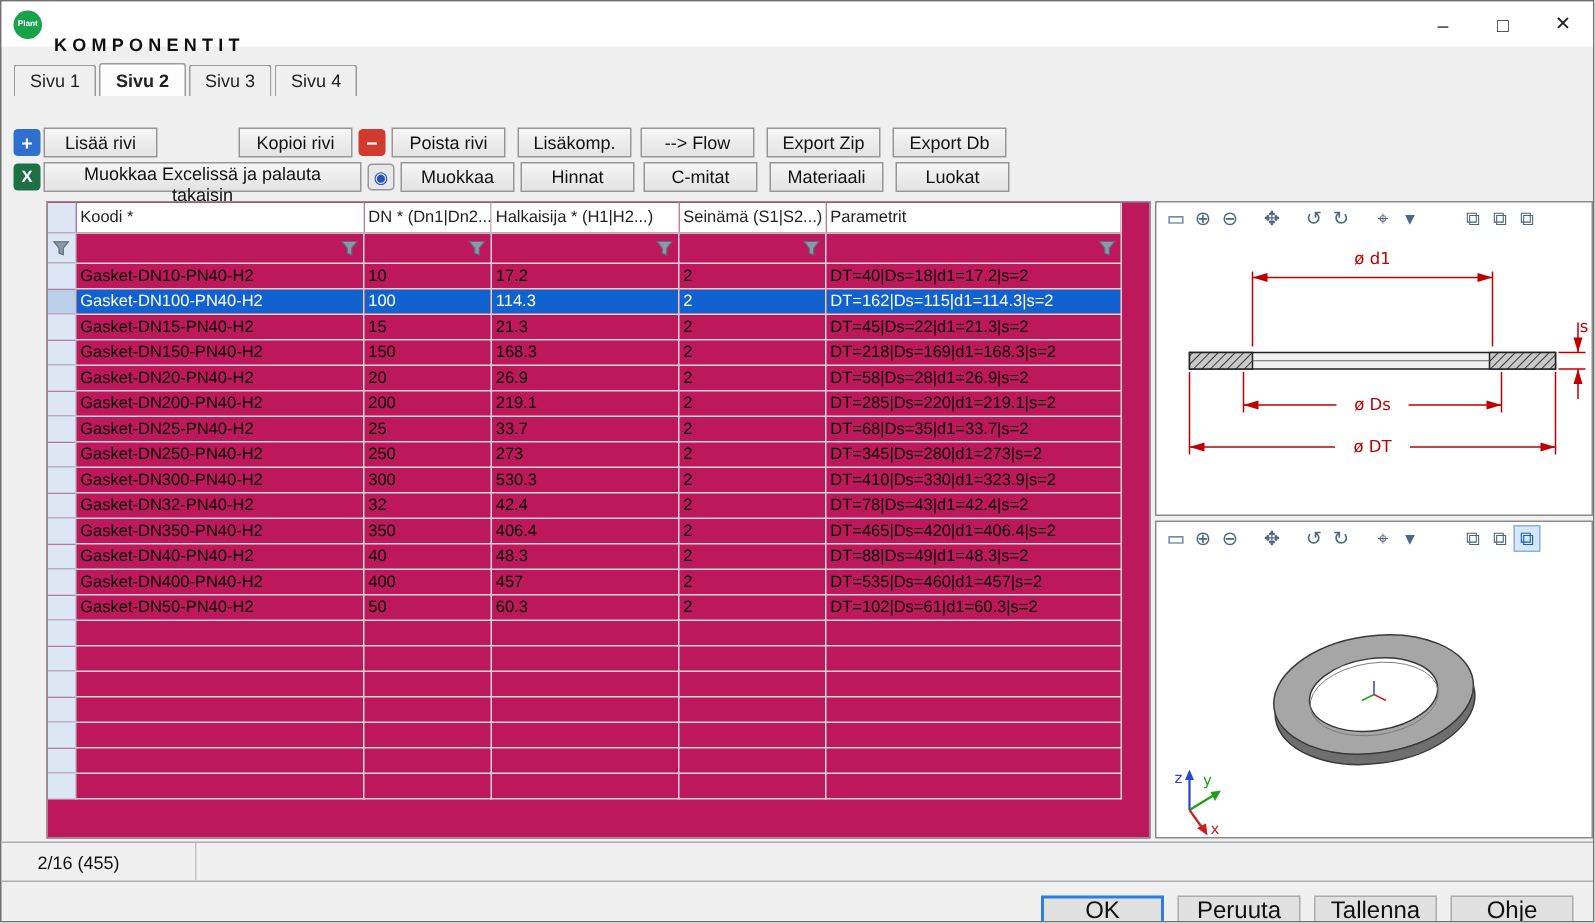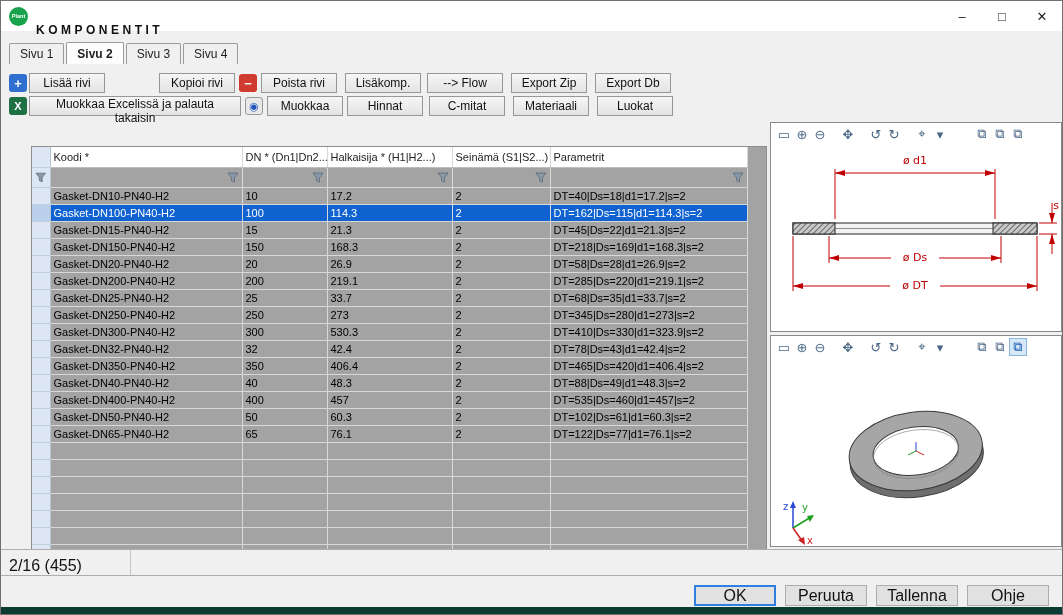--- a/index.html
+++ b/index.html
@@ -12,21 +12,21 @@
   
   .titlebar { height:30px; background:#ffffff; display:flex; align-items:center; padding-left:8px; flex:none; }
   .app-icon { width:19px; height:19px; border-radius:50%; background:#17a24b; color:#fff;
               font-size:5.5px; font-weight:bold; display:flex; align-items:center; justify-content:center; }
   .title { margin-left:8px; font-size:12px; font-weight:bold; letter-spacing:3.5px; color:#111;margin-top:28px; }
   .win-controls { margin-left:auto; display:flex; height:100%; }
   .wc { width:40px; height:100%; display:flex; align-items:center; justify-content:center;
         font-size:13px; color:#222; cursor:default; }
 
   
-  .tabstrip { margin:11px 0 0 8px; height:22px; display:flex; align-items:center; flex:none; }
+  .tabstrip { margin:11px 0 12px 8px; height:22px; display:flex; align-items:center; flex:none; }
   .tab { padding:3px 10px 3px 10px; font-size:12px; color:#222; background:#f0f0f0;
          border:1px solid #9b9b9b; border-bottom:none; border-radius:2px 2px 0 0; margin-right:2px; }
   .tab.active { background:#fdfdfd; font-weight:bold; padding-top:4px; }
 
   
   .toolbar { display:flex; align-items:center; margin-left:8px; height:20px; flex:none; }
   .toolbar.r1 { margin-top:9px; }
   .toolbar.r2 { margin-top:3px; }
   .tbtn { height:20px; font-size:12px; font-family:inherit; color:#111;
           background:linear-gradient(#f6f6f6,#e3e3e3); border:1px solid #979797; padding:0 4px; }
@@ -34,21 +34,21 @@
   .tico { width:18px; height:18px; display:inline-flex; align-items:center; justify-content:center;
           font-size:13px; font-weight:bold; border-radius:3px; margin-right:2px; flex:none; }
   .tico.blue { background:#2f6fd0; color:#fff; }
   .tico.red  { background:#d03a2f; color:#fff; }
   .tico.excel{ background:#1d7044; color:#fff; font-size:11px; }
   .tico.meta { background:#e8e8e8; border:1px solid #999; color:#2255bb; font-size:11px; }
 
   
   .main { display:flex; margin:6px 0 0 30px; height:425px; flex:none; }
 
-  .grid-wrap { width:763px; height:425px; border:1px solid #8e8e8e; background:#a3a3a3; overflow:hidden;margin-top:24px; }
+  .grid-wrap { width:763px; height:425px; border:1px solid #8e8e8e; background:#be185d; overflow:hidden; }
   table { border-collapse:collapse; table-layout:fixed; width:715px; font-size:11px; }
   col.c-rh{width:18px;} col.c-koodi{width:192px;} col.c-dn{width:85px;}
   col.c-halk{width:125px;} col.c-sein{width:98px;} col.c-par{width:197px;}
   th,td { border-right:1px solid #d8d8d8; border-bottom:1px solid #d8d8d8;
           padding:0 3px; height:17px; white-space:nowrap; overflow:hidden; text-align:left; }
   thead th { height:20px; font-weight:400; color:#222; background:#fff; border-bottom:1px solid #bdbdbd; }
   .rowhdr { background:#dce6f4; border-right:1px solid #b7c4d6; border-bottom:1px solid #c3cfdf; }
   tr.sel td { background:#0f62d0; color:#fff; }
   tr.sel td.rowhdr { background:#b9cfea; }
   .fcell { height:20px; }
@@ -65,21 +65,21 @@
            font-size:13px; color:#4a6785; font-family:"DejaVu Sans",sans-serif; border:1px solid transparent; }
   .ptool.gap-sm { margin-left:10px; }
   .ptool.gap-lg { margin-left:24px; }
   .ptool.active { background:#d6e7f8; border:1px solid #8ab4e0; color:#1a5fb0; }
   .dim { font-size:11px; fill:#c00000; font-family:"DejaVu Sans",sans-serif; }
 
   
   .statusbar { margin-top:2px; height:27px; border-top:1px solid #adadad; border-bottom:1px solid #adadad;
                display:flex; align-items:center; flex:none; background:#f0f0f0; }
   .status-cell { width:130px; height:100%; border-right:1px solid #c4c4c4;
-                 display:flex; align-items:flex-end; padding-left:8px; font-size:16px; color:#111; }
+                 display:flex; align-items:center; padding-left:24px; font-size:12px; color:#111; }
   .footer { display:flex; justify-content:flex-end; gap:9px; padding:9px 13px 0 0; flex:none; }
   .fbtn { width:82px; height:21px; font-size:16px; font-family:inherit; background:#e1e1e1;
           border:1px solid #adadad; color:#111; }
   .fbtn.primary { border:2px solid #2f7fe0; }
   .bottomstrip { margin-top:auto; height:7px; background:#0b3b33; flex:none; }
 
   .funnel-svg { display:block; }
 </style>
 </head>
 <body>
@@ -303,28 +303,20 @@
             <tr>
               <td class="rowhdr"></td>
               <td>Gasket-DN50-PN40-H2</td>
               <td>50</td>
               <td>60.3</td>
               <td>2</td>
               <td>DT=102|Ds=61|d1=60.3|s=2</td>
             </tr>
             <tr>
               <td class="rowhdr"></td>
-              <td>Gasket-DN65-PN40-H2</td>
-              <td>65</td>
-              <td>76.1</td>
-              <td>2</td>
-              <td>DT=122|Ds=77|d1=76.1|s=2</td>
-            </tr>
-            <tr>
-              <td class="rowhdr"></td>
               <td></td>
               <td></td>
               <td></td>
               <td></td>
               <td></td>
             </tr>
             <tr>
               <td class="rowhdr"></td>
               <td></td>
               <td></td>

